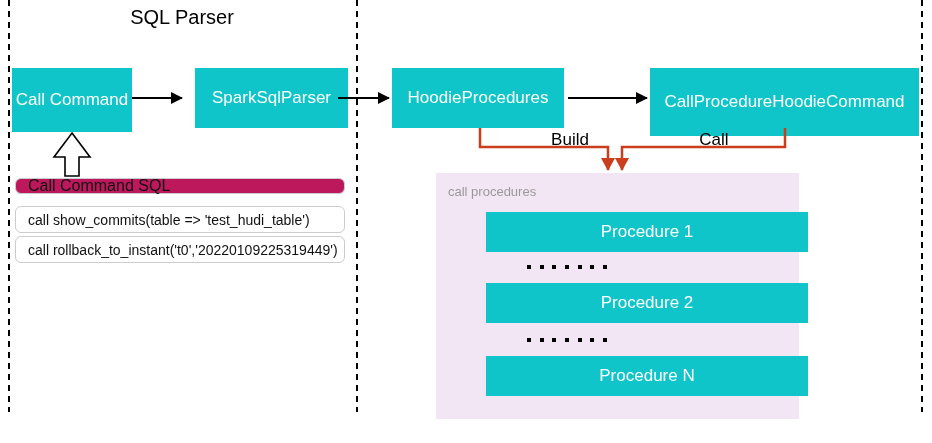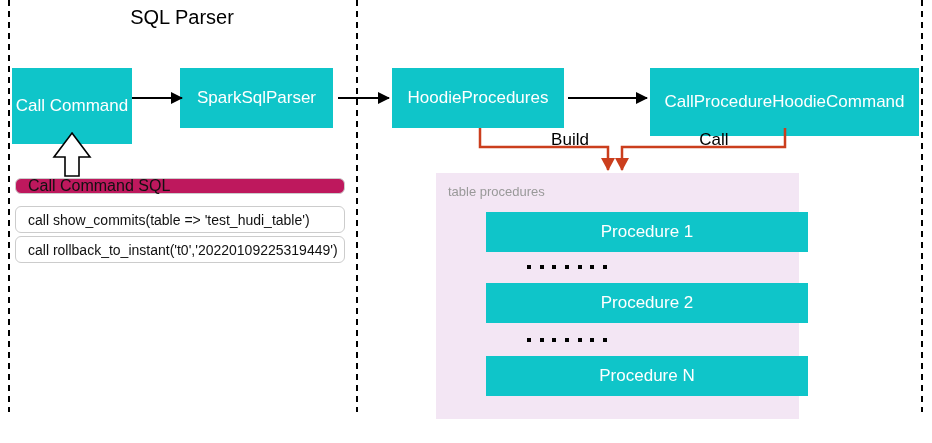--- a/index.html
+++ b/index.html
@@ -21,22 +21,22 @@
   }
   .section-title.sql  { left:8px;   width:348px; }
   .section-title.proc { left:356px; width:566px; }
 
   
   .node {
     position:absolute; background:#0fc5c9; color:#fff;
     display:flex; align-items:center; justify-content:center;
     text-align:center; font-size:17px; line-height:1.25;
   }
-  .node.call-command  { left:12px;  top:68px; width:120px; height:76px; }
-  .node.spark-parser  { left:180px; top:68px; width:153px; height:60px; }
+  .node.call-command  { left:12px;  top:68px; width:120px; height:64px; }
+  .node.spark-parser  { left:195px; top:68px; width:153px; height:60px; }
   .node.hoodie-proc   { left:392px; top:68px; width:172px; height:60px; }
   .node.call-proc-cmd { left:650px; top:68px; width:269px; height:68px; }
 
   
   .overlay { position:absolute; left:0; top:0; width:932px; height:443px; }
 
   .edge-label {
     position:absolute; top:130px; font-size:17px; color:#000; text-align:center;
   }
   .edge-label.build { left:545px; width:50px; }
@@ -124,21 +124,21 @@
   </svg>
 
   <div class="edge-label build">Build</div>
   <div class="edge-label call">Call</div>
 
   <div class="sql-box hdr">Call Command SQL</div>
   <div class="sql-box row1">call show_commits(table =&gt; 'test_hudi_table')</div>
   <div class="sql-box row2">call rollback_to_instant('t0','20220109225319449')</div>
 
   <div class="proc-panel">
-    <div class="panel-label">table procedures</div>
+    <div class="panel-label">call procedures</div>
     <div class="proc-item p1">Procedure 1</div>
     <div class="dots d1">
       <span></span>
         <span></span>
         <span></span>
         <span></span>
         <span></span>
         <span></span>
         <span></span>
     </div>

